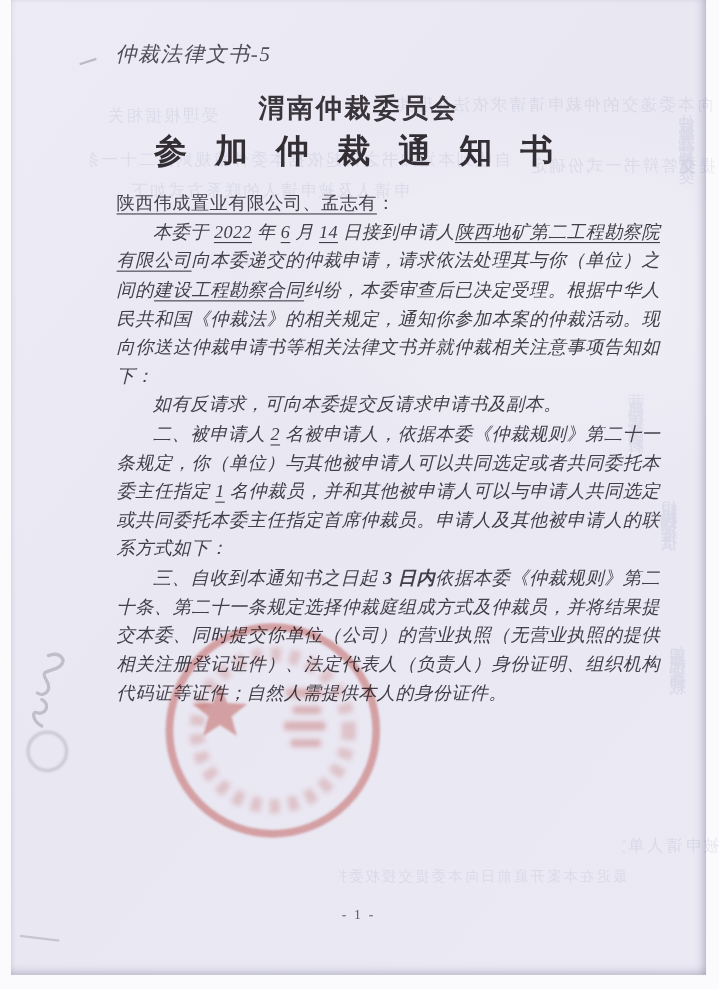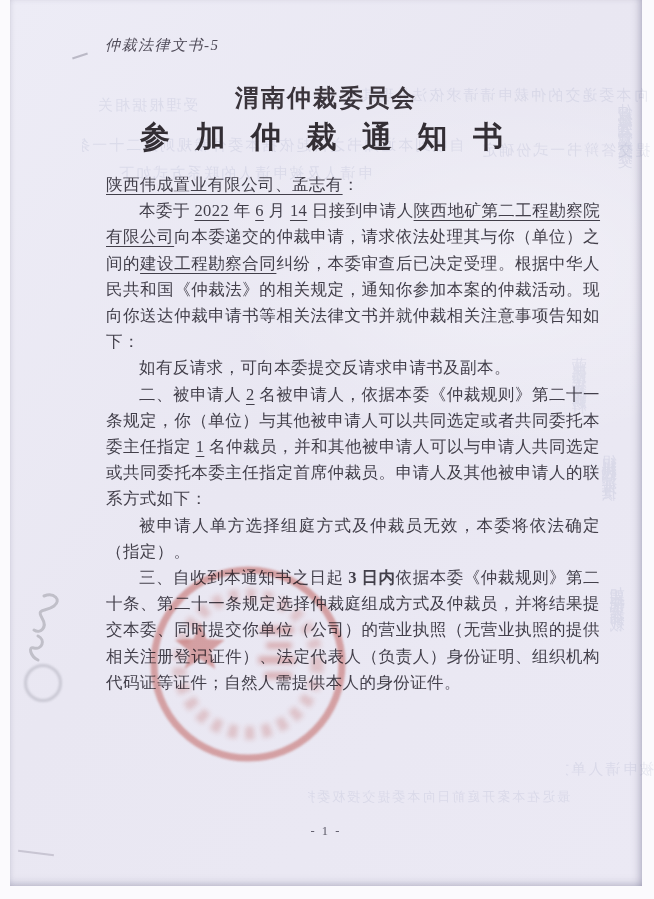--- a/index.html
+++ b/index.html
@@ -12,36 +12,36 @@
     position:absolute; left:10px; top:0; width:632px; height:886px;
     background:
       radial-gradient(ellipse 420px 260px at 78% 30%, rgba(255,255,255,.35), rgba(255,255,255,0) 70%),
       linear-gradient(128deg,#edecf6 0%,#e9e7f2 45%,#ebe9f4 100%);
     box-shadow: inset -7px 0 9px -5px rgba(110,108,140,.45),
                 inset 0 -7px 9px -5px rgba(110,108,140,.35),
                 inset 3px 0 6px -4px rgba(120,118,145,.25);
   }
   .doc-label {
     position:absolute; left:95px; top:36px;
-    font-size:15px; font-style:italic; color:#504c59; letter-spacing:1.5px;
+    font-size:19px; font-style:italic; color:#504c59; letter-spacing:1.5px;
   }
   .org-title {
     position:absolute; top:82px; left:0; width:100%; text-align:center;
     font-size:24px; font-weight:bold; color:#3a343b; letter-spacing:2px;
   }
   .doc-title {
     position:absolute; top:117px; left:0; width:100%; text-align:center;
     font-size:30px; font-weight:bold; color:#332e34; letter-spacing:9px;
   }
   .body-text {
     position:absolute; left:96px; top:172px; width:494px;
     font-size:16.5px; line-height:26.2px; color:#423f4a;
     text-align:justify; letter-spacing:.4px;
   }
-  .para.indent { text-indent:2em; }
+  .para.indent { text-indent:2em;font-style:italic; }
   .u { text-decoration:underline; text-underline-offset:4px; text-decoration-thickness:1px; }
   .b { font-weight:bold; }
   .footer {
     position:absolute; top:824px; left:0; width:100%; text-align:center;
     font-size:12.5px; color:#5c5967; letter-spacing:2px;
   }
   
   .seal {
     position:absolute; left:136px; top:560px; width:204px; height:210px;
     mix-blend-mode:multiply; opacity:.85; pointer-events:none;
@@ -98,21 +98,20 @@
 
   <div class="doc-label">仲裁法律文书-5</div>
   <div class="org-title">渭南仲裁委员会</div>
   <div class="doc-title">参 加 仲 裁 通 知 书</div>
 
   <div class="body-text">
       <div class="para"><span class="u">陕西伟成置业有限公司、孟志有</span><span>：</span></div>
       <div class="para indent"><span>本委于 </span><span class="u">2022</span><span> 年 </span><span class="u">6</span><span> 月 </span><span class="u">14</span><span> 日接到申请人</span><span class="u">陕西地矿第二工程勘察院有限公司</span><span>向本委递交的仲裁申请，请求依法处理其与你（单位）之间的</span><span class="u">建设工程勘察合同</span><span>纠纷，本委审查后已决定受理。根据中华人民共和国《仲裁法》的相关规定，通知你参加本案的仲裁活动。现向你送达仲裁申请书等相关法律文书并就仲裁相关注意事项告知如下：</span></div>
       <div class="para indent"><span>如有反请求，可向本委提交反请求申请书及副本。</span></div>
       <div class="para indent"><span>二、被申请人 </span><span class="u">2</span><span> 名被申请人，依据本委《仲裁规则》第二十一条规定，你（单位）与其他被申请人可以共同选定或者共同委托本委主任指定 </span><span class="u">1</span><span> 名仲裁员，并和其他被申请人可以与申请人共同选定或共同委托本委主任指定首席仲裁员。申请人及其他被申请人的联系方式如下：</span></div>
-      <div class="para indent"><span>被申请人单方选择组庭方式及仲裁员无效，本委将依法确定（指定）。</span></div>
       <div class="para indent"><span>三、自收到本通知书之日起 </span><span class="b">3 日内</span><span>依据本委《仲裁规则》第二十条、第二十一条规定选择仲裁庭组成方式及仲裁员，并将结果提交本委、同时提交你单位（公司）的营业执照（无营业执照的提供相关注册登记证件）、法定代表人（负责人）身份证明、组织机构代码证等证件；自然人需提供本人的身份证件。</span></div>
     </div>
 
   <svg class="seal" viewBox="0 0 204 210">
     <defs>
       <filter id="sb1">
           <feGaussianBlur stdDeviation="1.1"></feGaussianBlur>
         </filter>
       <filter id="sb2">
           <feGaussianBlur stdDeviation="2.6"></feGaussianBlur>

